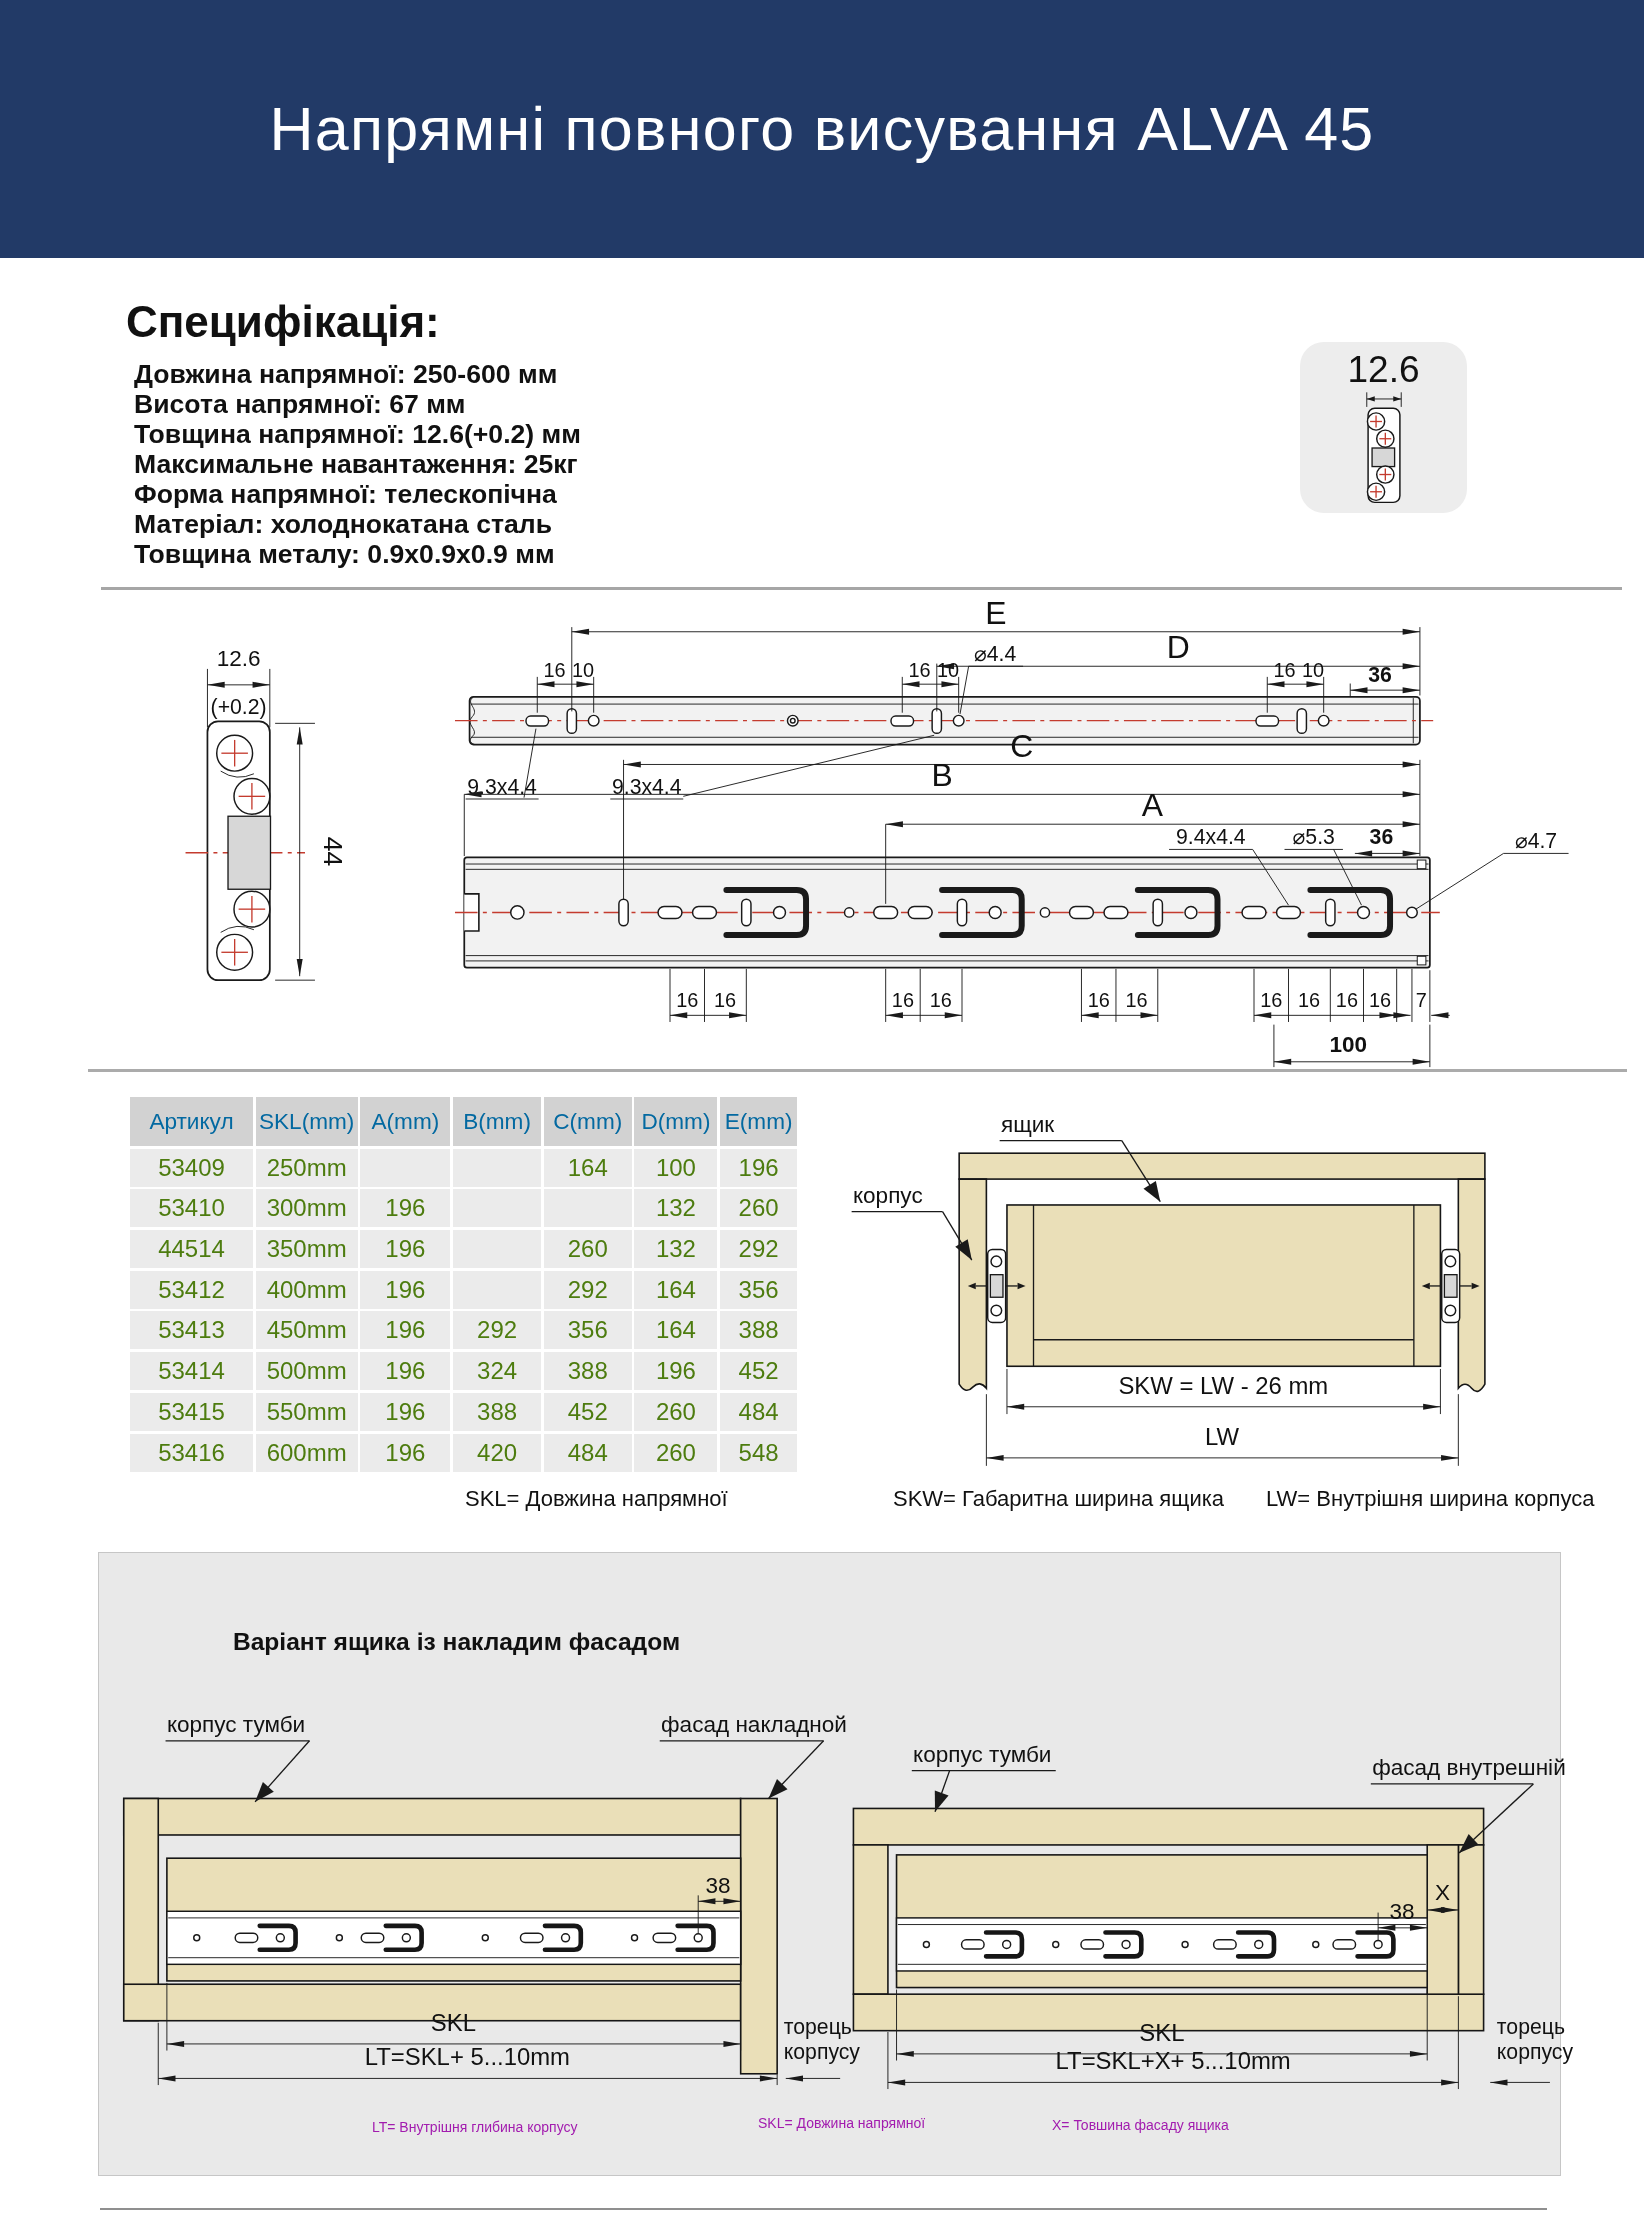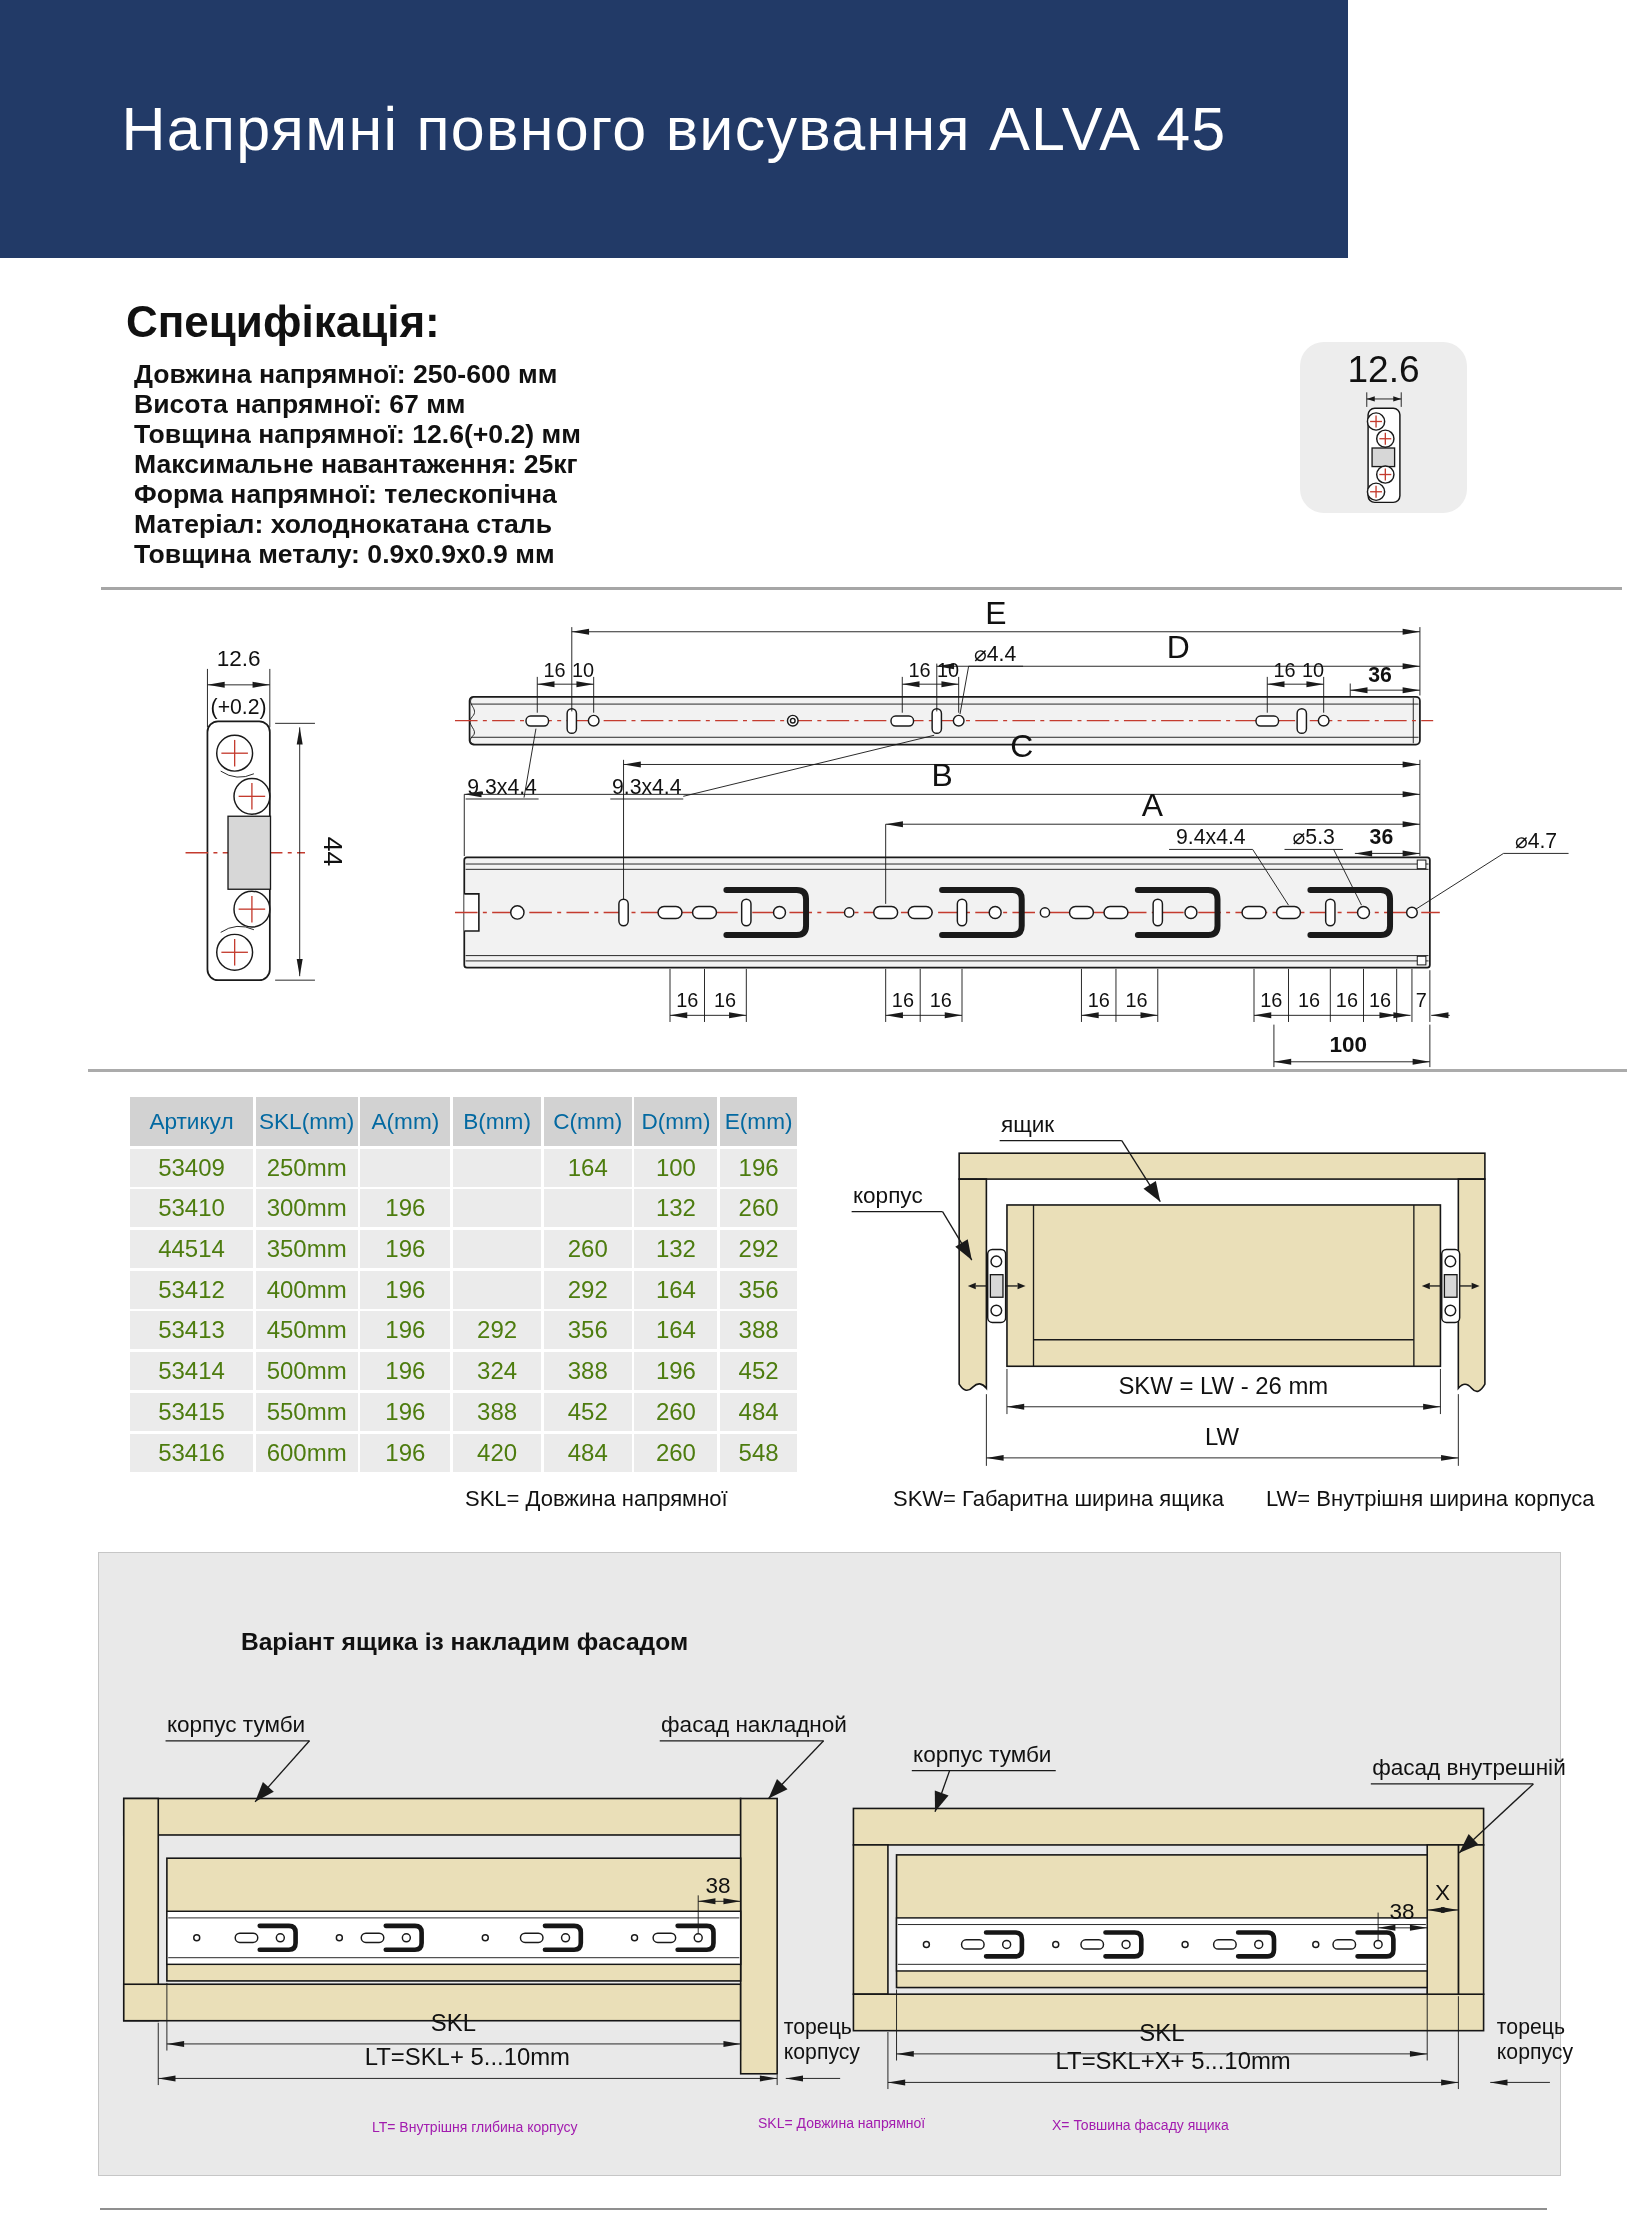--- a/index.html
+++ b/index.html
@@ -1,20 +1,20 @@
 <!DOCTYPE html>
 <html style="font-size:10.6px"><head>
 <meta charset="utf-8">
 <style>
   html,body{margin:0;padding:0;background:#fff;}
   .page{position:relative;width:1644px;height:2216px;background:#fff;overflow:hidden;
         font-family:"Liberation Sans","DejaVu Sans",sans-serif;color:#111;}
   .abs{position:absolute;}
   
-  .banner{left:0;top:0;width:1348px;height:258px;background:#223a67;display:flex;align-items:center;justify-content:center;}
+  .banner{left:0;top:0;width:1644px;height:258px;background:#223a67;display:flex;align-items:center;justify-content:center;}
   .banner .t{color:#ffffff;font-size:61px;font-weight:400;letter-spacing:1.3px;white-space:nowrap;}
   
   .spec-head{left:126px;top:297px;font-size:44px;font-weight:bold;}
   .spec-lines{left:134px;top:359px;font-size:26.6px;font-weight:bold;line-height:30px;}
   .badge{left:1300px;top:342px;width:167px;height:171px;background:#ededed;border-radius:24px;text-align:center;}
   .badge .v{font-size:37px;font-weight:400;padding-top:6.6px;}
   
   .rule{background:#a6a6a6;}
   
   .spec-table{left:130px;top:1097px;display:grid;grid-template-columns:123px 102px 90px 88px 88px 83px 77px;gap:2.7px;}
@@ -423,21 +423,21 @@
     <line x1="927" y1="440" x2="927" y2="548" class="thn"></line>
     <line x1="216" y1="536" x2="927" y2="536" class="thn" marker-start="url(#wS)" marker-end="url(#wE)"></line>
     <text x="571" y="516" text-anchor="middle" class="stx">LW</text>
   </svg>
 
   <div class="abs legend" style="left:465px;top:1486px;">SKL= Довжина напрямної</div>
   <div class="abs legend" style="left:893px;top:1486px;">SKW= Габаритна ширина ящика</div>
   <div class="abs legend" style="left:1266px;top:1486px;">LW= Внутрішня ширина корпуса</div>
 
   <div class="abs panel"></div>
-  <div class="abs vtitle" style="left:176px;top:1628px;width:577px;">Варіант ящика із накладим фасадом</div>
+  <div class="abs vtitle" style="left:168px;top:1628px;width:577px;">Варіант ящика із накладим фасадом</div>
 
   <svg class="abs" style="left:110px;top:1699px;" width="797" height="398" viewBox="0 0 1200 600">
     <defs>
       <marker id="lE" markerUnits="userSpaceOnUse" markerWidth="28" markerHeight="12" refX="27" refY="6" orient="auto">
           <path d="M1,1.5 L27,6 L1,10.5 Z" fill="#1a1a1a"></path>
         </marker>
       <marker id="lS" markerUnits="userSpaceOnUse" markerWidth="28" markerHeight="12" refX="1" refY="6" orient="auto">
           <path d="M27,1.5 L1,6 L27,10.5 Z" fill="#1a1a1a"></path>
         </marker>
       <marker id="lB" markerUnits="userSpaceOnUse" markerWidth="34" markerHeight="26" refX="32" refY="13" orient="auto">

